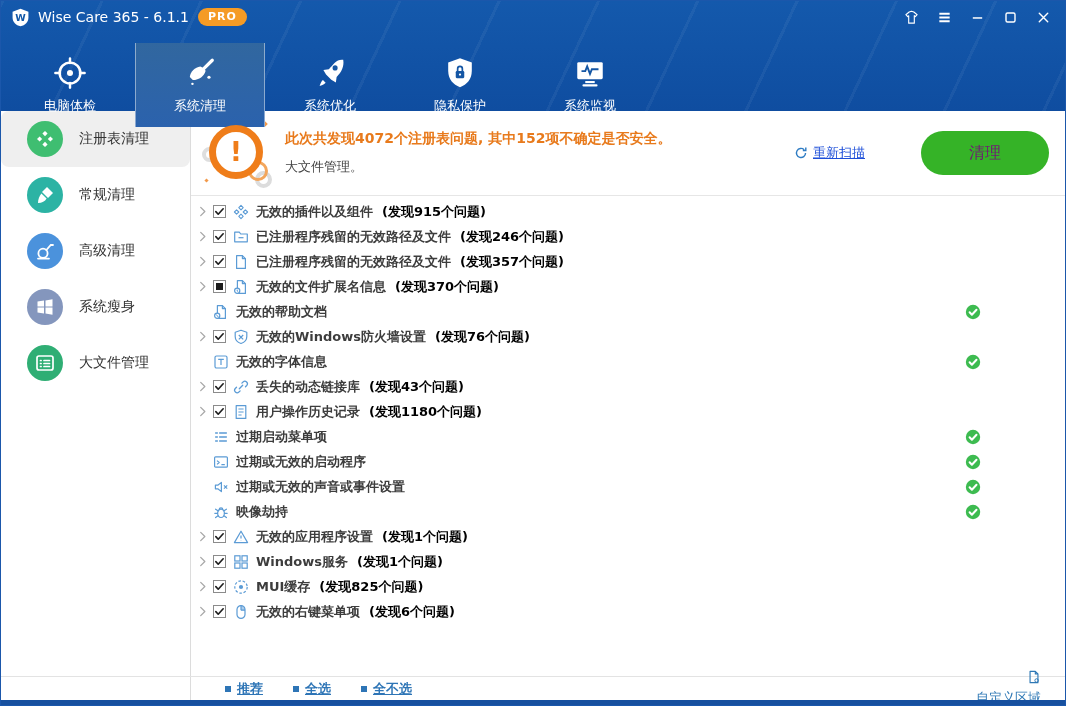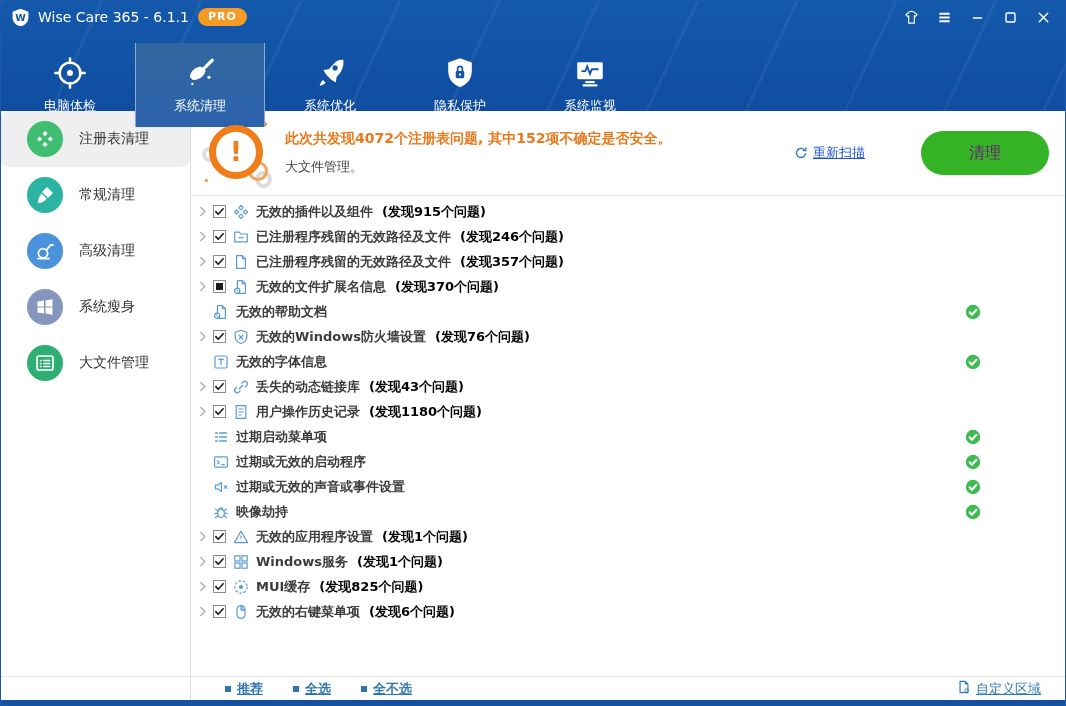--- a/index.html
+++ b/index.html
@@ -67,21 +67,21 @@
   .safe{margin-left:auto;margin-right:84px;width:16px;height:16px;flex:none;}
   .safe svg{width:16px;height:16px;display:block;}
 
   
   .footer{height:24px;flex:none;border-top:1px solid #e3e3e3;display:flex;align-items:center;}
   .footer-spacer{width:190px;height:100%;flex:none;border-right:1px solid #dcdcdc;}
   .links{display:flex;gap:30px;padding-left:34px;align-items:center;}
   .flink{display:flex;align-items:center;gap:6px;cursor:pointer;}
   .bullet{width:6px;height:6px;background:#2e75b6;flex:none;}
   .flink .flink-label{color:#2e75b6;font-size:13px;font-weight:600;text-decoration:underline;}
-  .custom{margin-left:auto;margin-right:24px;display:flex;align-items:flex-start;gap:5px;cursor:pointer;color:#2e78b5;}
+  .custom{margin-left:auto;margin-right:24px;display:flex;align-items:flex-end;gap:5px;cursor:pointer;color:#2e78b5;flex-direction:column;}
   .custom svg{width:14px;height:14px;}
   .custom .custom-label{font-size:13px;text-decoration:underline;}
   .bottom-strip{height:5px;flex:none;background:#17509f;}
 </style>
 </head>
 <body>
 
 <svg width="0" height="0" style="position:absolute" aria-hidden="true">
   <defs>
     <symbol id="w-logo" viewBox="0 0 18 18">

